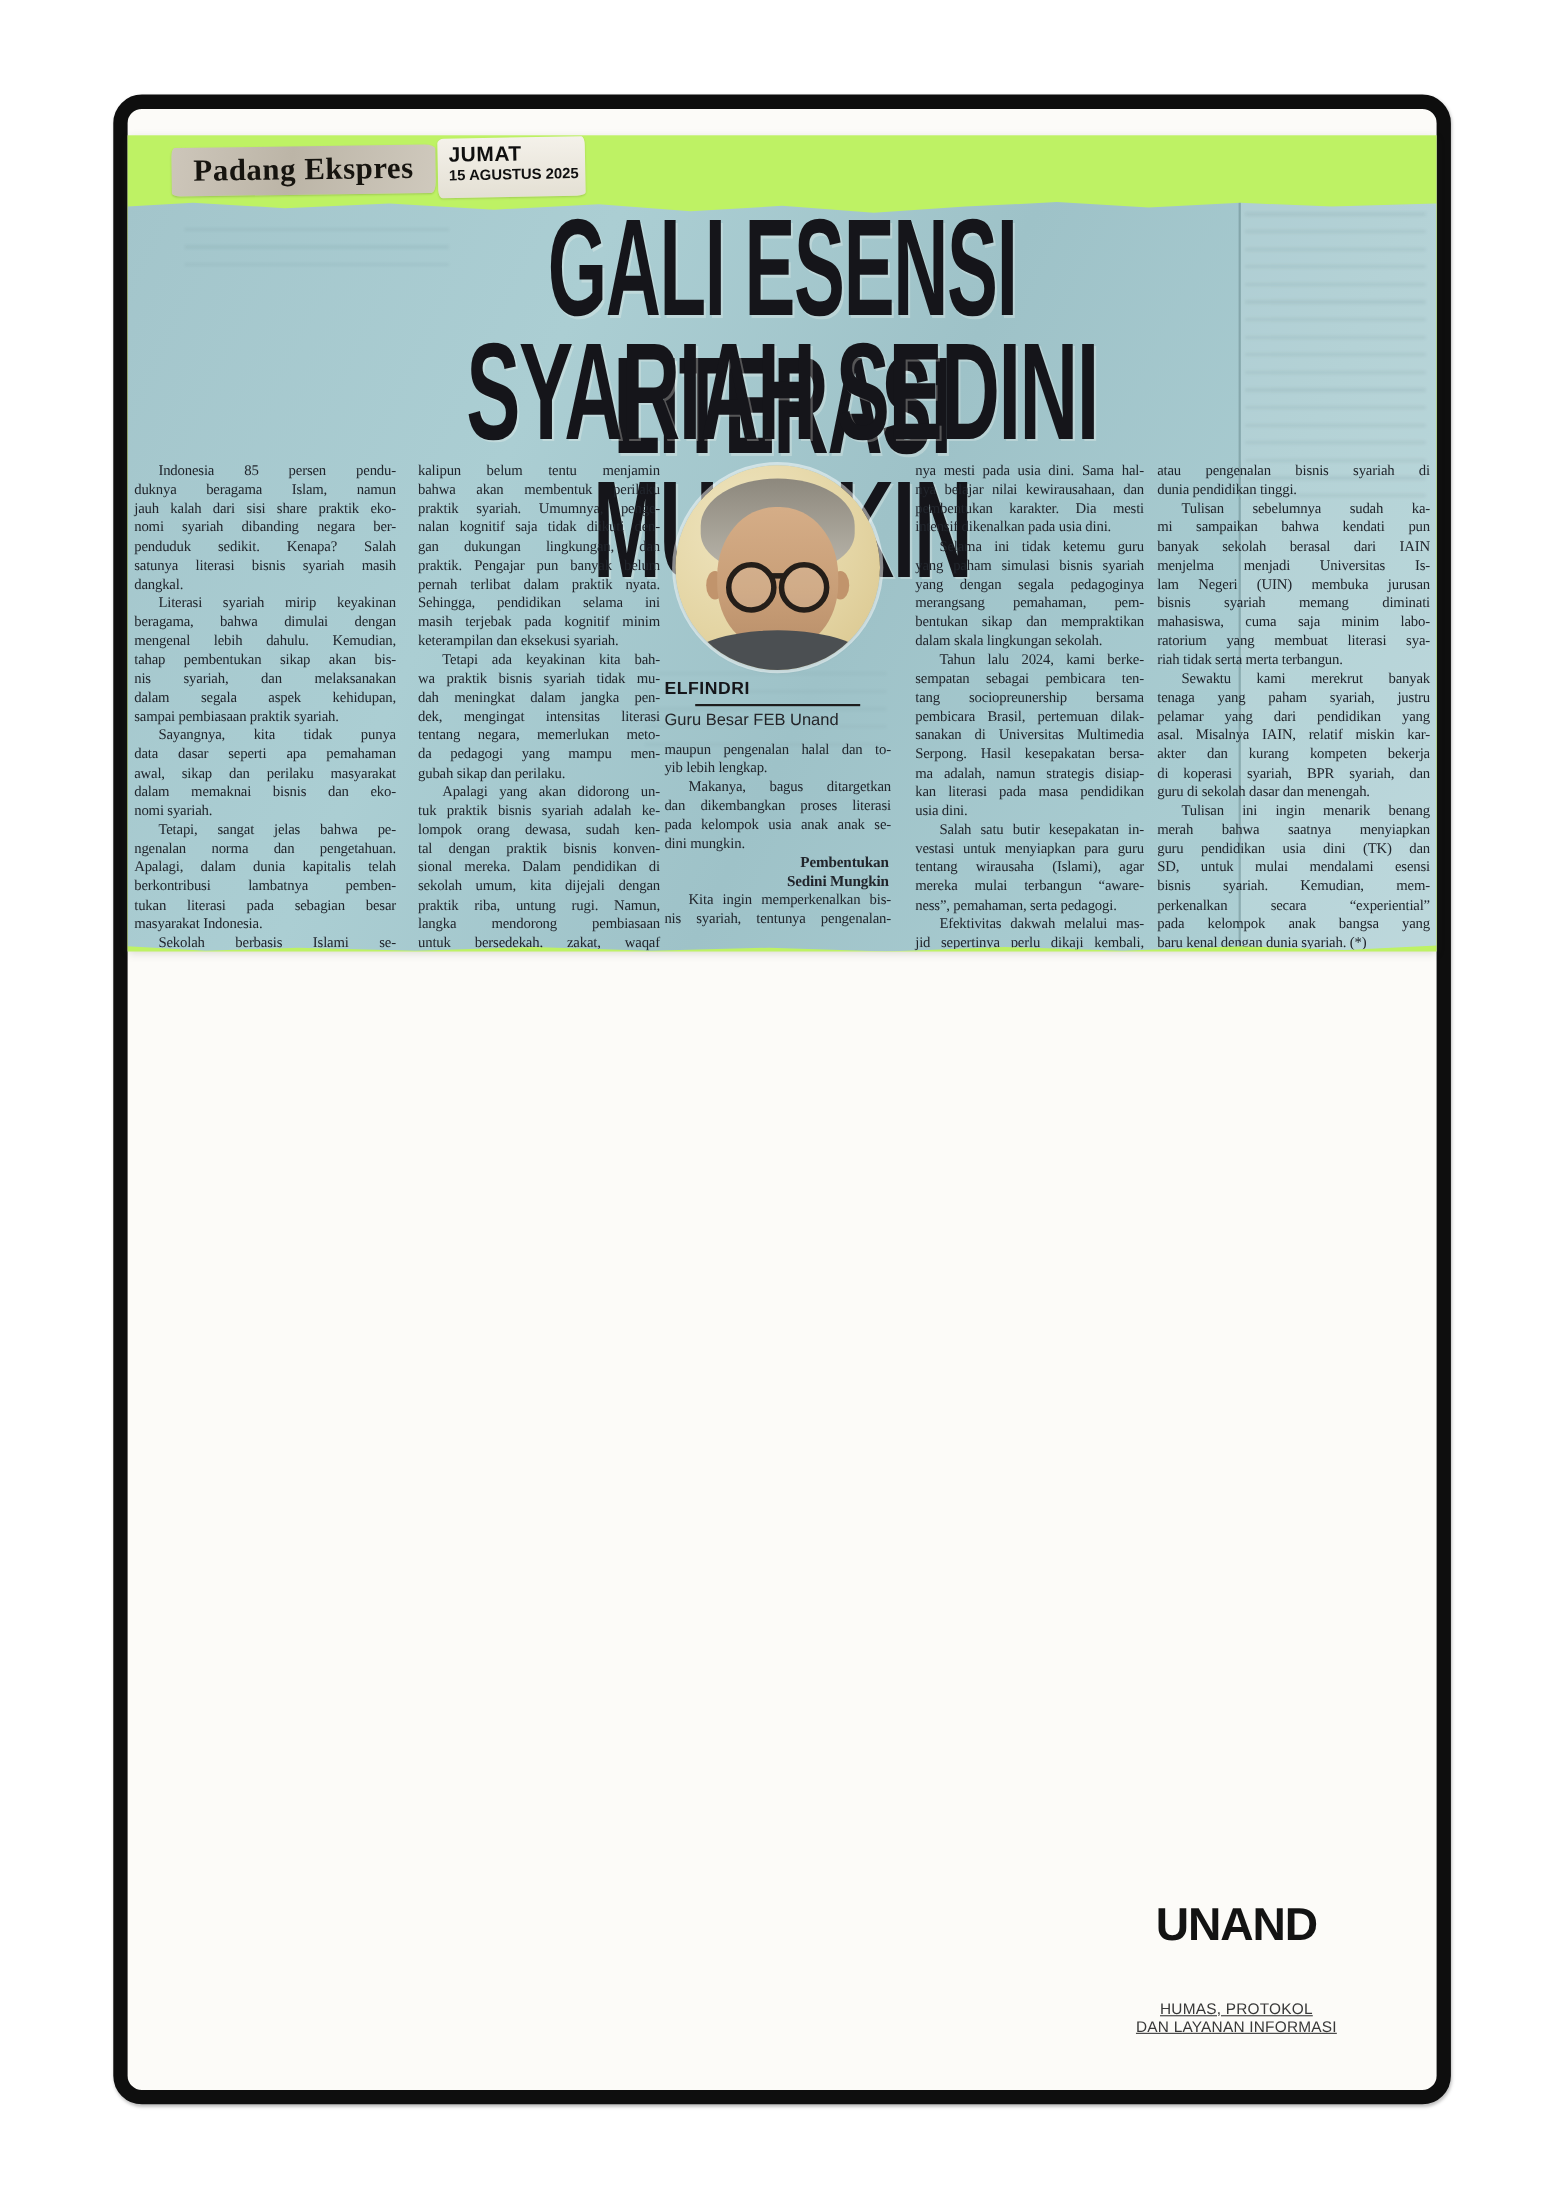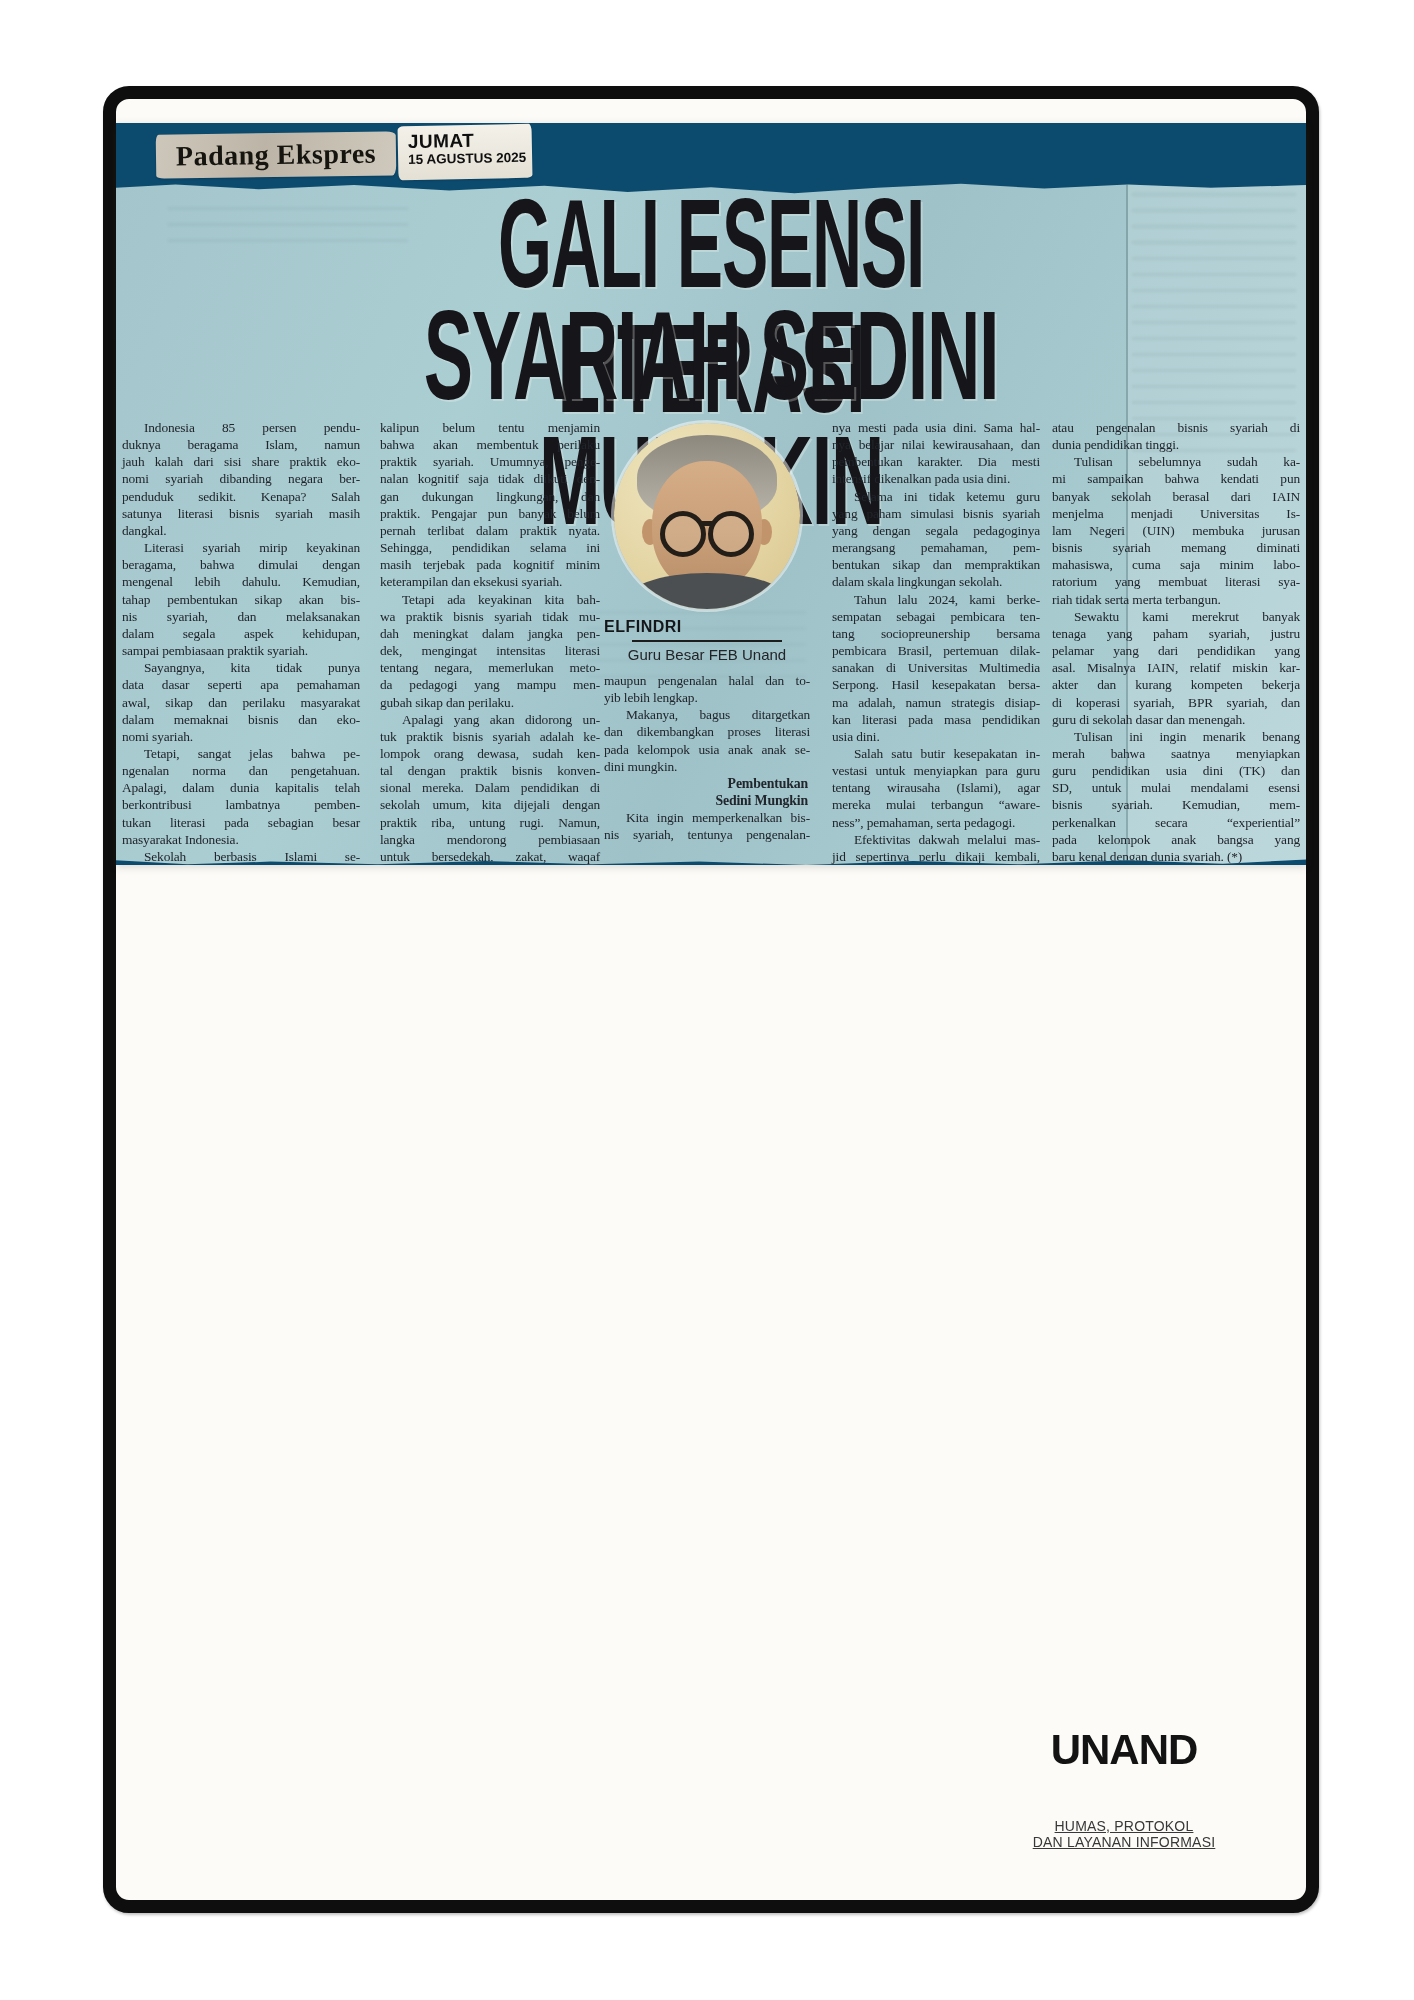--- a/index.html
+++ b/index.html
@@ -6,21 +6,21 @@
   body{width:1414px;height:2000px;position:relative;background:#ffffff;overflow:hidden;
        font-family:"Liberation Sans",sans-serif;}
 
   
   .scan-frame{position:absolute;left:103px;top:86px;width:1216px;height:1827px;
     border:13px solid #0e0e0e;border-radius:26px;background:#fcfbf8;box-sizing:border-box;
     box-shadow:1px 2px 3px rgba(0,0,0,.25);}
 
   
   .clipping{position:absolute;left:116px;top:110px;width:1190px;height:742px;
-    background:#0c4a6e;box-shadow:0 2px 8px rgba(60,60,50,.18);}
+    background:#bef264;box-shadow:0 2px 8px rgba(60,60,50,.18);}
 
   
   .strip-name{position:absolute;left:40px;top:10px;width:240px;height:44px;
     background:linear-gradient(100deg,#cdc6ba,#bcb5a7 45%,#cfc9bd);
     transform:rotate(-0.8deg);border-radius:3px 10px 4px 8px/8px 4px 10px 3px;
     display:flex;align-items:center;justify-content:center;box-shadow:0 1px 2px rgba(0,0,0,.18);}
   .np-name{font-family:"Liberation Serif",serif;font-weight:bold;font-size:28px;color:#16140f;letter-spacing:.5px;}
   .strip-date{position:absolute;left:282px;top:2px;width:134px;height:54px;
     background:linear-gradient(#f4f1ea,#e4e0d4);transform:rotate(-1.1deg);
     border-radius:6px 3px 8px 4px/4px 8px 3px 7px;padding:6px 0 0 10px;box-sizing:border-box;
@@ -84,21 +84,21 @@
   .ph-bridge{position:absolute;left:41px;top:10px;width:13px;height:5px;background:#241e19;}
   .ph-mouth{position:absolute;left:77px;top:148px;width:32px;height:12px;
     border-bottom:3px solid #7a5a44;border-radius:50%;}
   .ph-shoulders{position:absolute;left:8px;bottom:-26px;width:170px;height:62px;
     border-radius:50% 50% 0 0;background:#4b4f52;}
 
   .cap-name{font-family:"Liberation Sans",sans-serif;font-weight:bold;font-size:16px;
     line-height:20px;text-align:left;color:#15161a;letter-spacing:.5px;}
   .cap-rule{width:150px;height:2px;background:#1d1d1d;margin:3px auto 4px;}
   .cap-title{font-family:"Liberation Sans",sans-serif;font-size:15px;line-height:18px;
-    text-align:center;color:#232428;margin-bottom:8px;}
+    text-align:left;color:#232428;margin-bottom:8px;}
 
   
   .footer{position:absolute;left:940px;top:1798px;width:368px;height:52px;
     display:flex;align-items:center;justify-content:flex-end;gap:24px;flex-direction:column;}
   .brand{font-weight:bold;font-size:42px;line-height:42px;color:#131313;letter-spacing:-1px;}
   .divider{width:3px;height:42px;background:#1b1b1b;}
   .dept{text-align:center;font-size:14px;line-height:15.5px;color:#383838;letter-spacing:.2px;text-decoration:underline;}
 </style>
 </head>
 <body>

